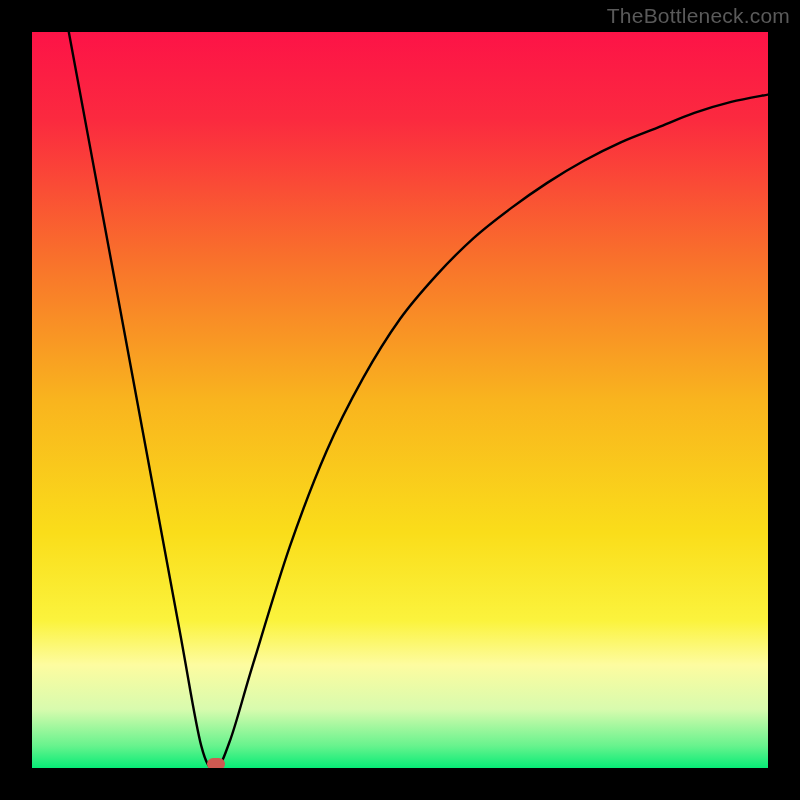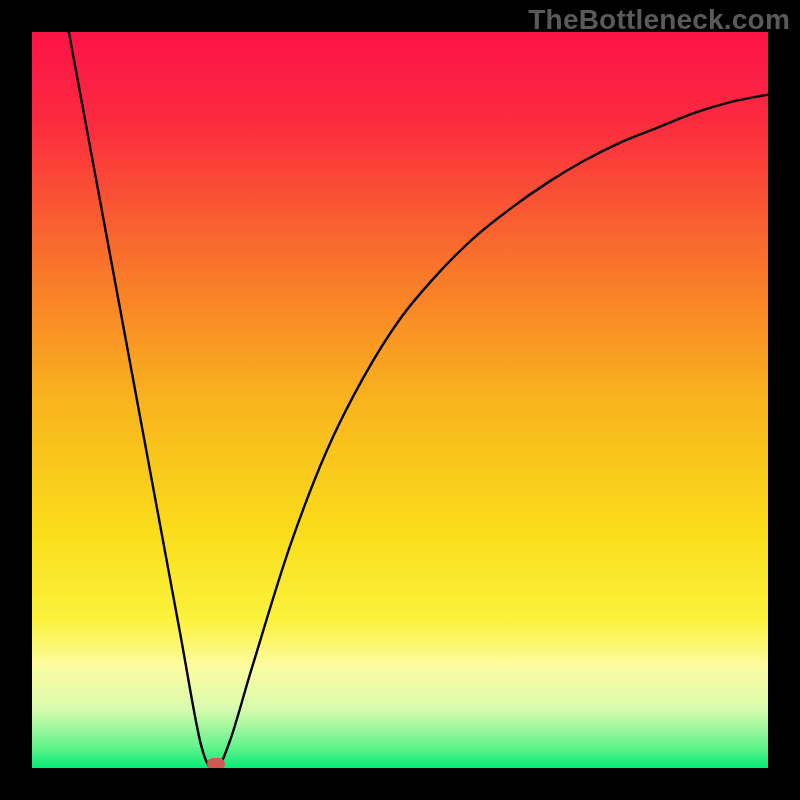--- a/index.html
+++ b/index.html
@@ -46,23 +46,23 @@
     width: 18px;
     height: 12px;
     border-radius: 6px;
     transform: translate(-50%, -50%);
   }
   .watermark {
     position: absolute;
     top: 4px;
     right: 10px;
     color: #5a5a5a;
-    font-size: 28px;
+    font-size: 21px;
     letter-spacing: 0.2px;
-    font-weight: 700;
+    font-weight: 400;
   }
 </style>
 </head>
 <body>
 
 <div class="frame">
 
   <div class="watermark">TheBottleneck.com</div>
 
   <div class="plot-area">

